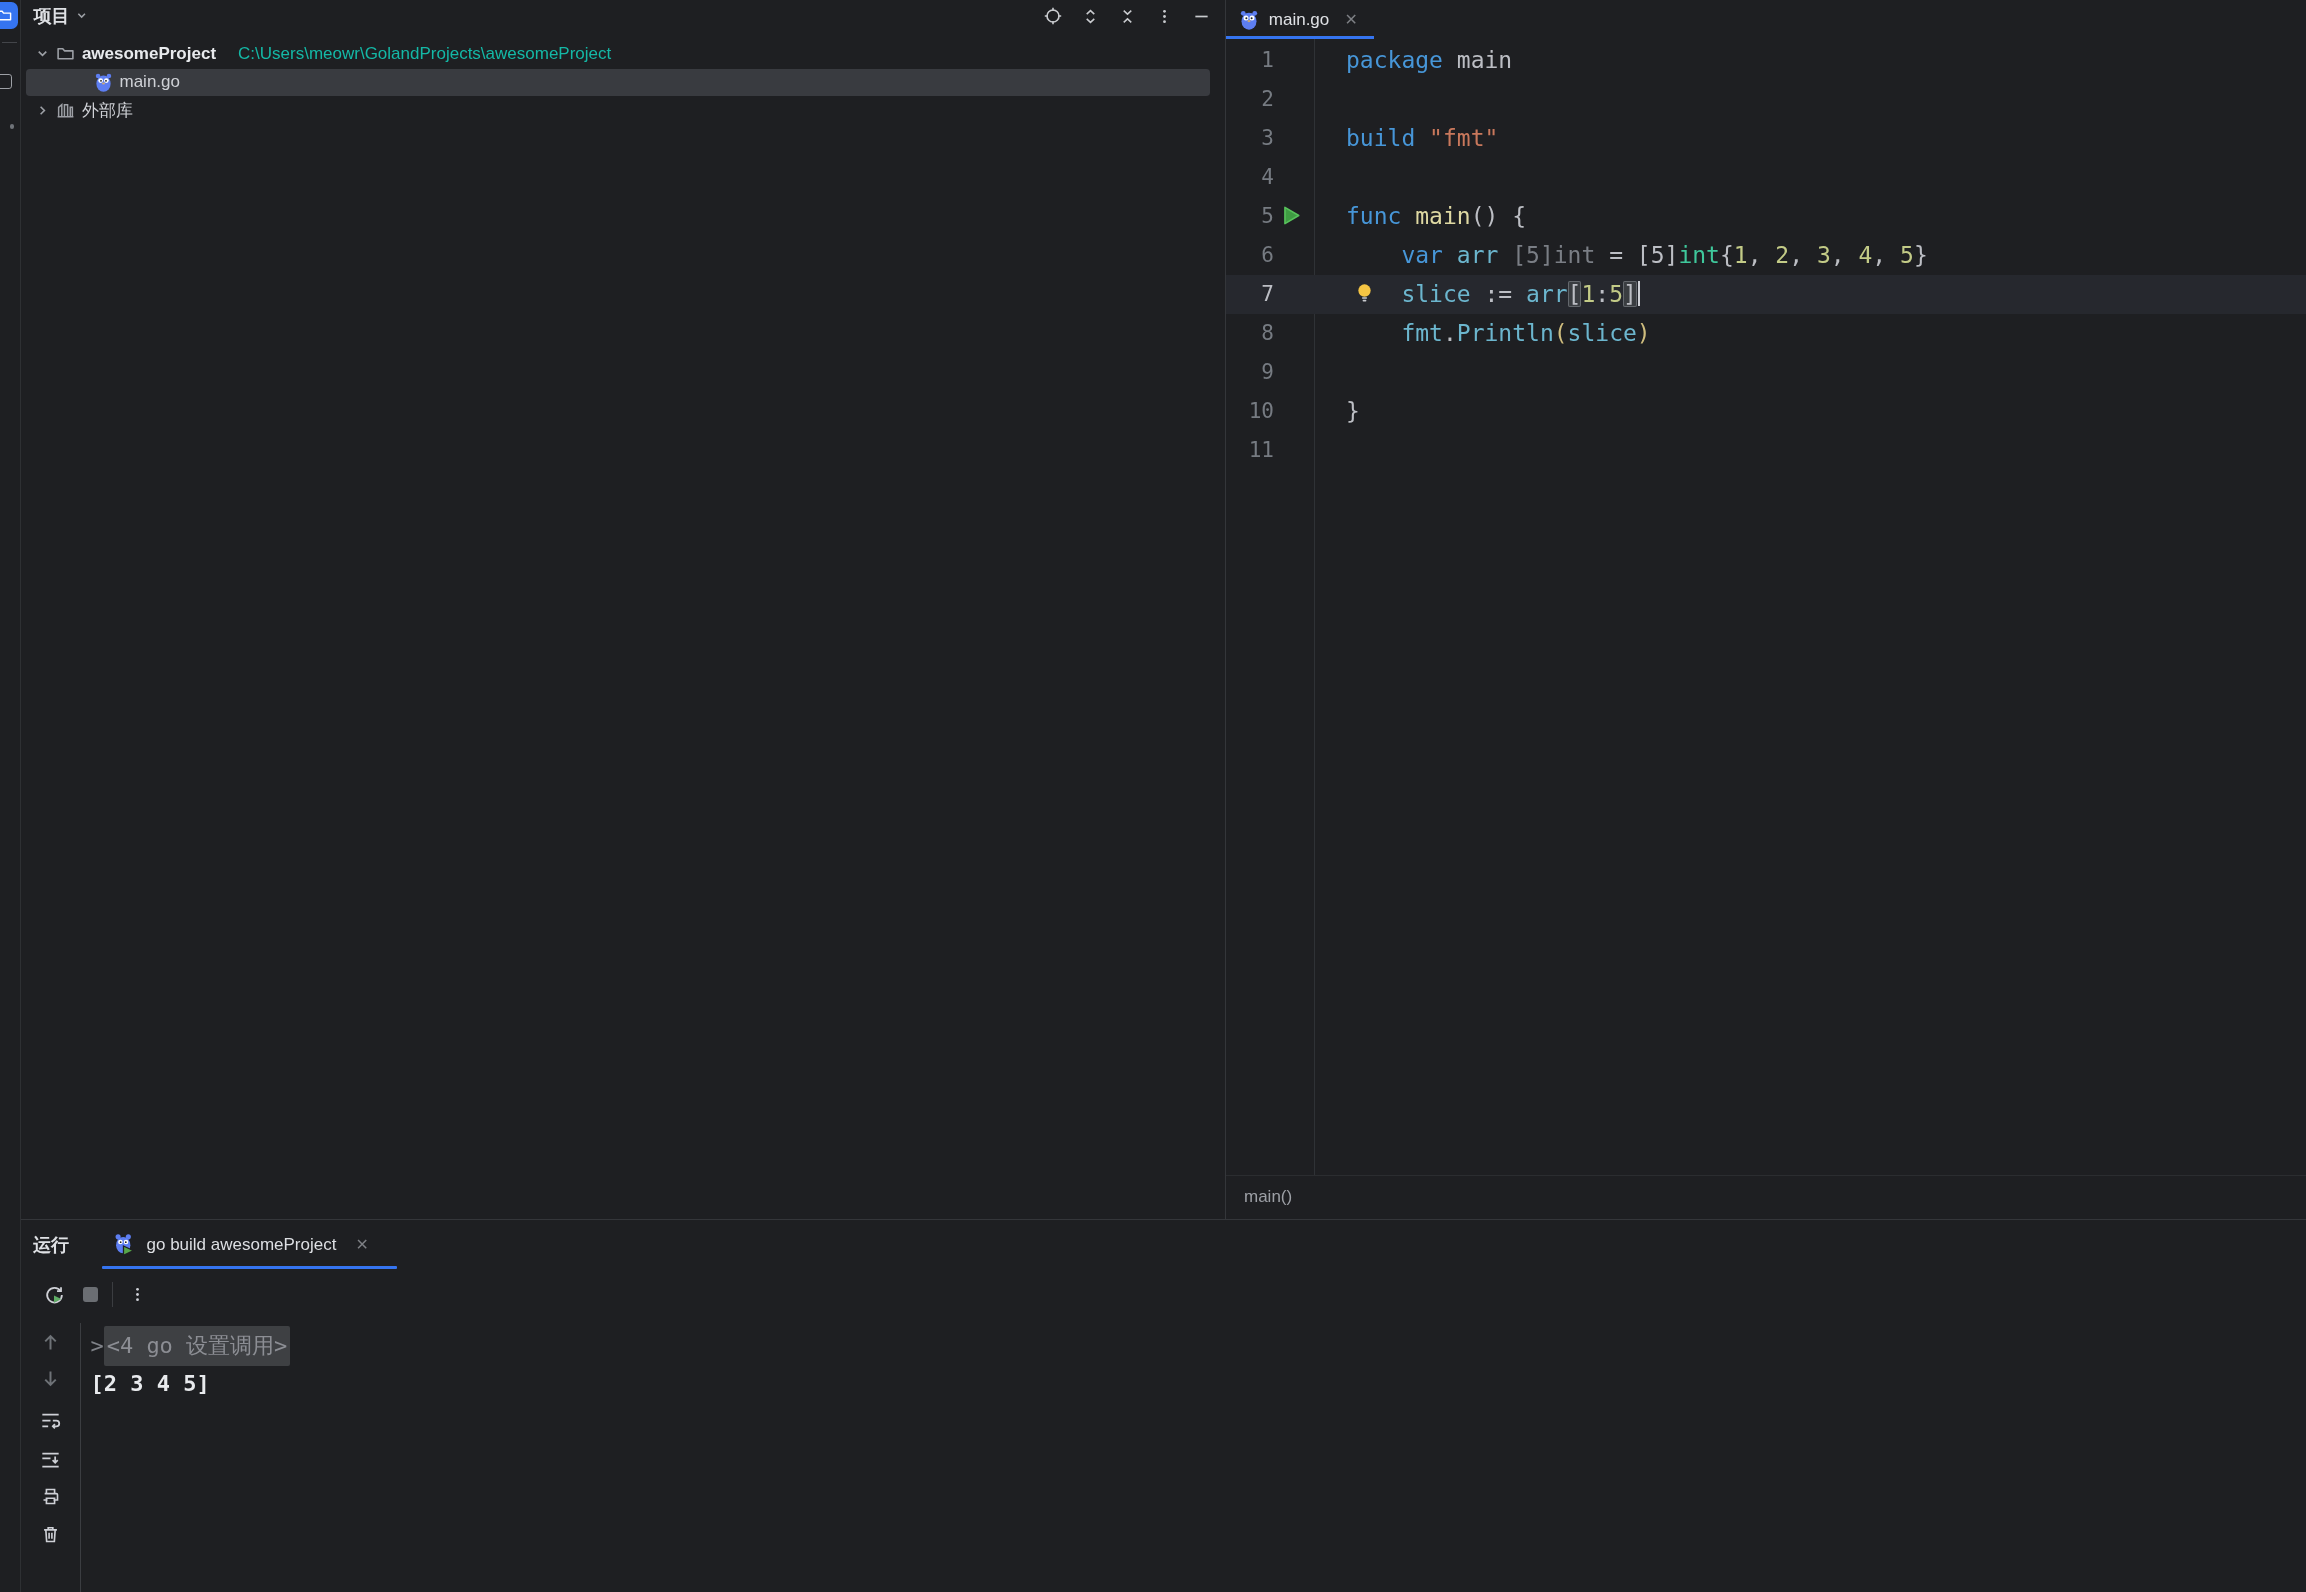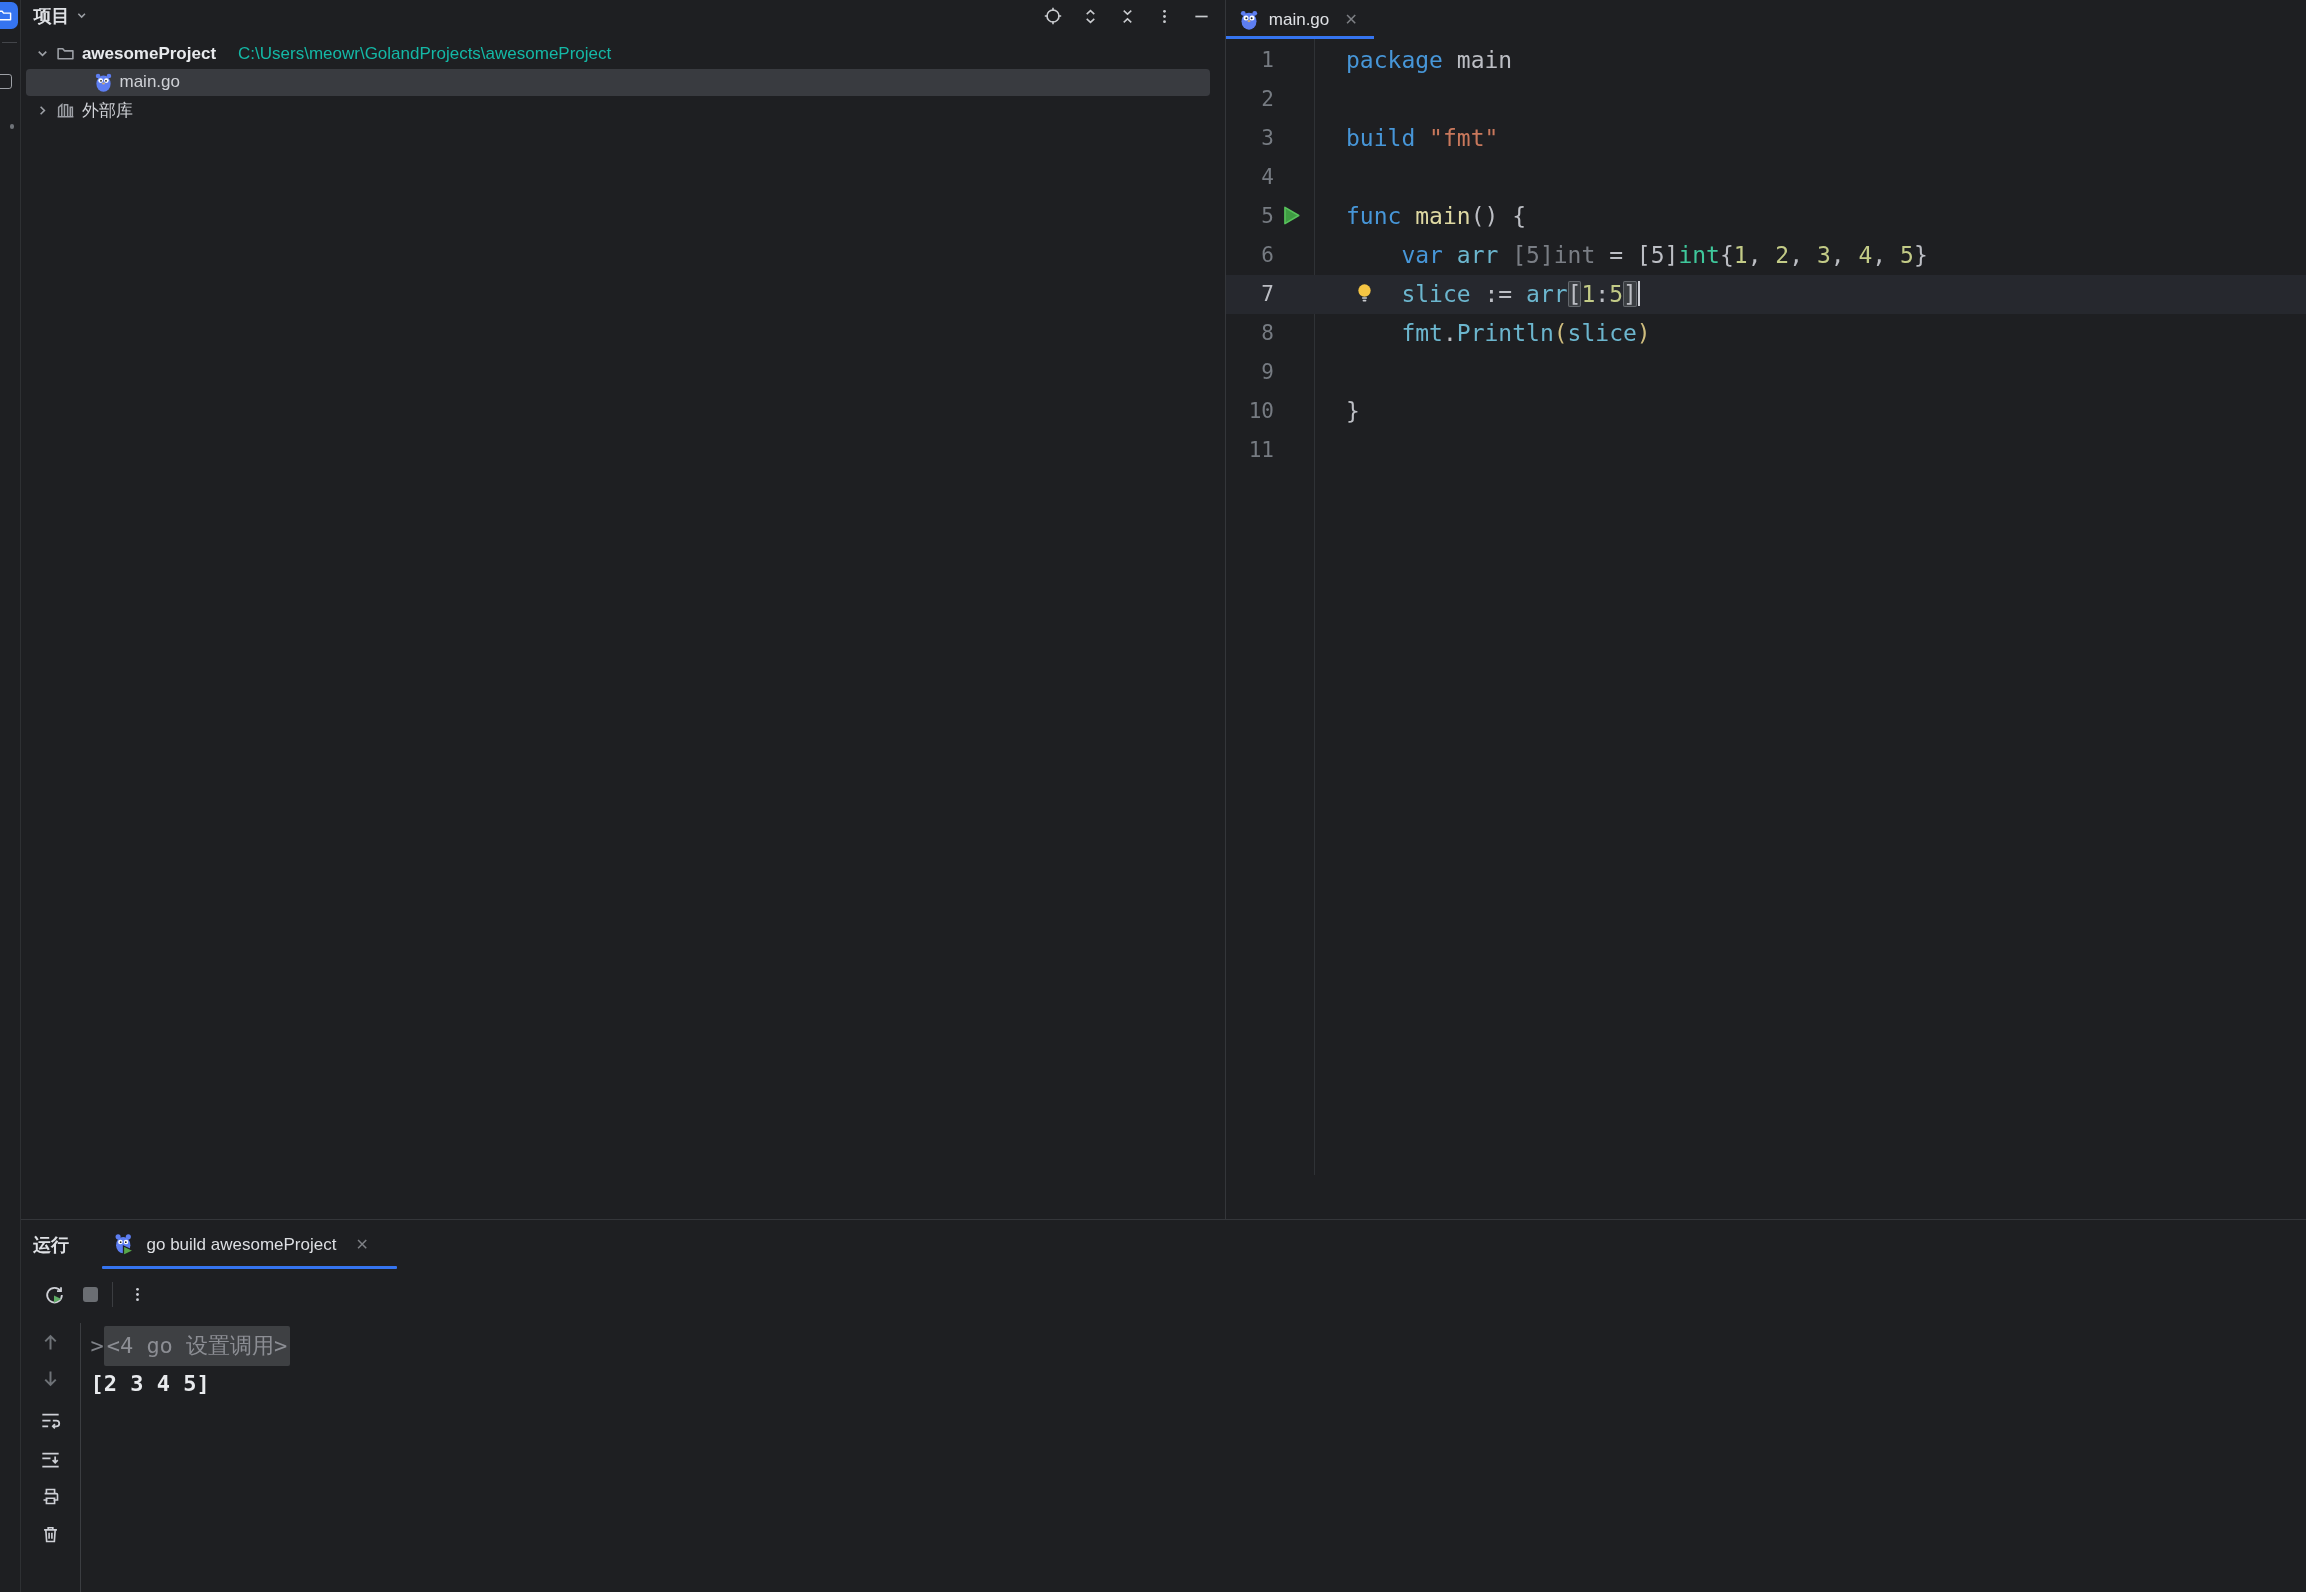--- a/index.html
+++ b/index.html
@@ -254,20 +254,23 @@
         </div>
         <div class="cl">
           <span class="ln">10</span>
           <span class="ct"><span style="color: rgb(188, 190, 196);">}</span></span>
         </div>
         <div class="cl">
           <span class="ln">11</span>
           <span class="ct"></span>
         </div>
       </div>
+    <div class="breadcrumbs">
+      <span>main()</span>
+    </div>
   </section>
 
   <section class="run-panel">
     <div class="run-tabs">
       <span class="run-title">运行</span>
       <div class="run-tab">
         <span>
           <svg width="23" height="23" viewBox="0 0 18 18">
               <circle cx="4" cy="3" r="2" fill="#5D7EF2"></circle>
               <circle cx="12" cy="3" r="2" fill="#5D7EF2"></circle>

